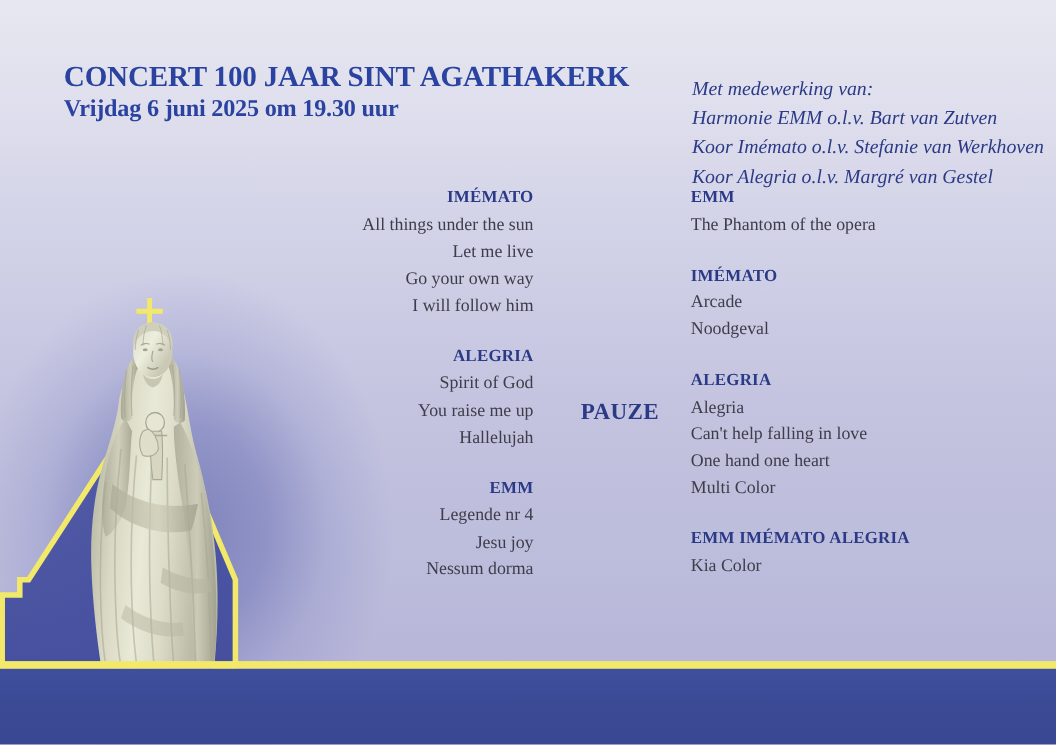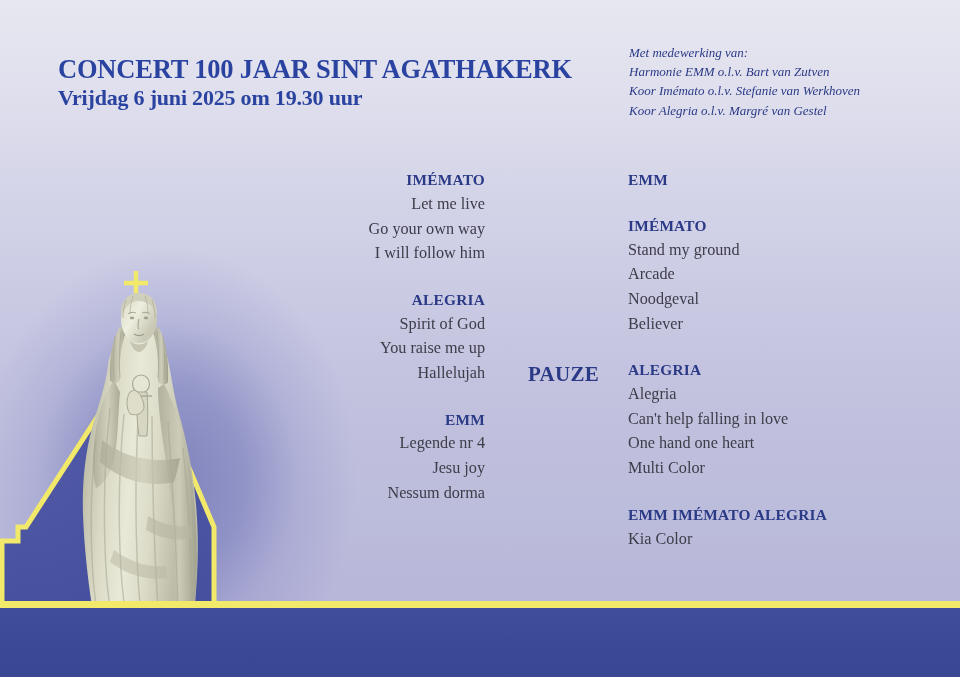--- a/index.html
+++ b/index.html
@@ -96,22 +96,22 @@
     font-weight: bold;
     color: #2b43a0;
     letter-spacing: -0.2px;
     line-height: 1.17;
     white-space: nowrap;
   }
 
   .credits {
     position: absolute;
     left: 629px;
-    top: 43px;
-    font-size: 13px;
+    top: 67px;
+    font-size: 18px;
     font-style: italic;
     color: #2b3a86;
     line-height: 1.48;
     white-space: nowrap;
   }
 
   
   .col-left {
     position: absolute;
     left: 220px;
@@ -324,20 +324,21 @@
     <div>Met medewerking van:</div>
     <div>Harmonie EMM o.l.v. Bart van Zutven</div>
     <div>Koor Imémato o.l.v. Stefanie van Werkhoven</div>
     <div>Koor Alegria o.l.v. Margré van Gestel</div>
   </div>
 
   <div class="col-left">
 
     <div class="grp">
       <div class="grp-title">IMÉMATO</div>
+      <div class="grp-item">All things under the sun</div>
       <div class="grp-item">Let me live</div>
       <div class="grp-item">Go your own way</div>
       <div class="grp-item">I will follow him</div>
     </div>
 
     <div class="grp">
       <div class="grp-title">ALEGRIA</div>
       <div class="grp-item">Spirit of God</div>
       <div class="grp-item">You raise me up</div>
       <div class="grp-item">Hallelujah</div>
@@ -351,28 +352,27 @@
     </div>
 
   </div>
 
   <div class="pauze">PAUZE</div>
 
   <div class="col-right">
 
     <div class="grp">
       <div class="grp-title">EMM</div>
+      <div class="grp-item">The Phantom of the opera</div>
     </div>
 
     <div class="grp">
       <div class="grp-title">IMÉMATO</div>
-      <div class="grp-item">Stand my ground</div>
       <div class="grp-item">Arcade</div>
       <div class="grp-item">Noodgeval</div>
-      <div class="grp-item">Believer</div>
     </div>
 
     <div class="grp">
       <div class="grp-title">ALEGRIA</div>
       <div class="grp-item">Alegria</div>
       <div class="grp-item">Can't help falling in love</div>
       <div class="grp-item">One hand one heart</div>
       <div class="grp-item">Multi Color</div>
     </div>
 

